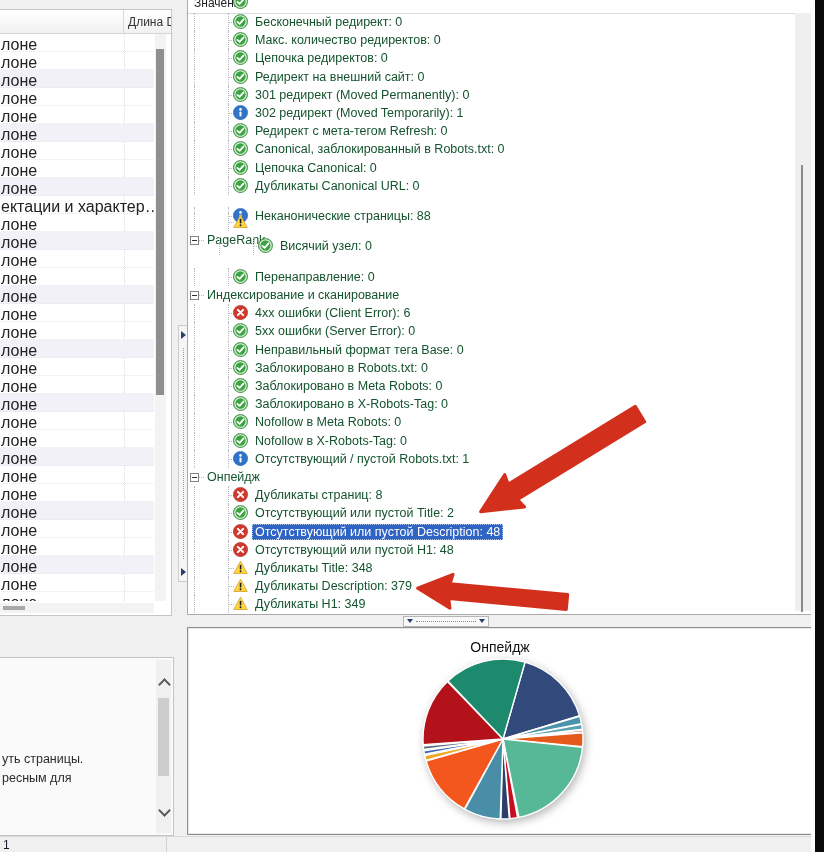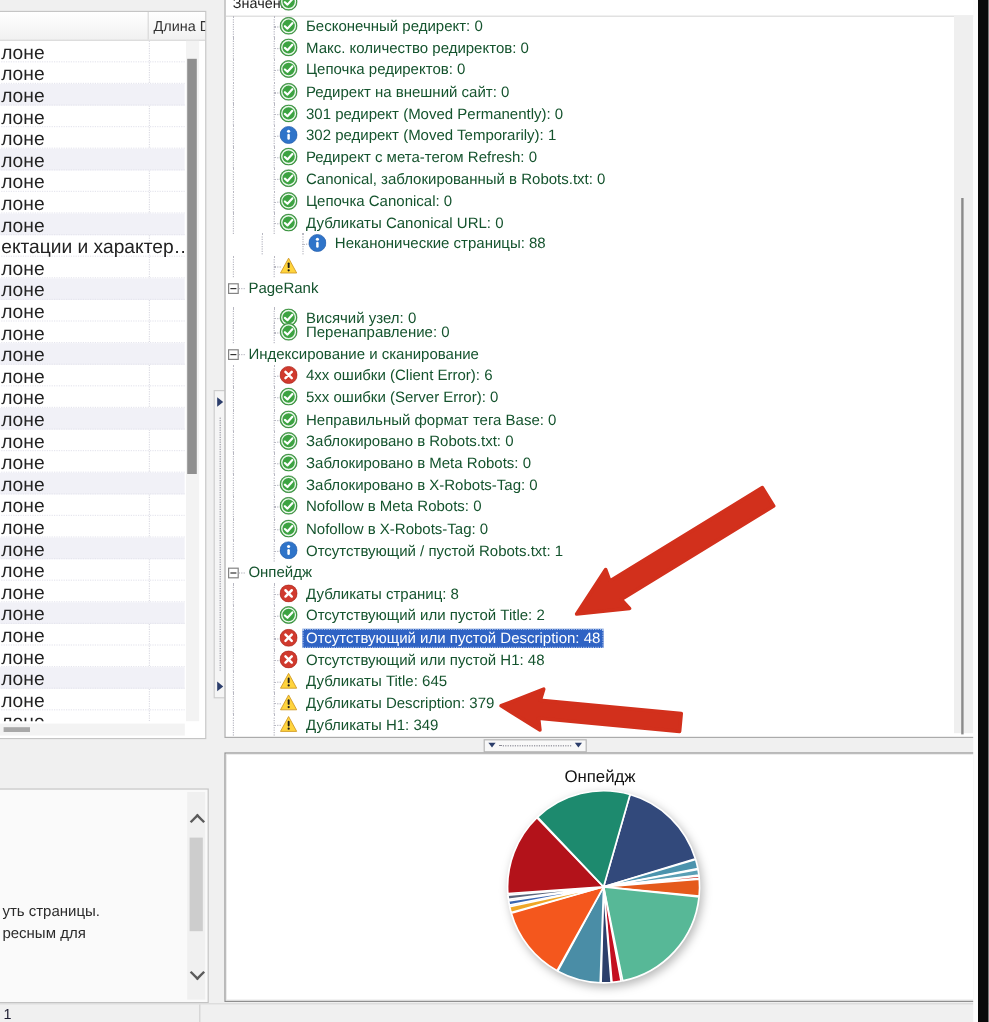--- a/index.html
+++ b/index.html
@@ -308,21 +308,21 @@
           <div class="v1"></div>
           <div class="v2"></div>
           <div class="hstub"></div>
           <div class="icon"><svg width="15" height="15" viewBox="0 0 16 16">
               <circle cx="8" cy="8" r="7.6" fill="#3da342" stroke="#2e7d32" stroke-width="0.6"></circle>
               <circle cx="8" cy="8" r="6.1" fill="none" stroke="#fff" stroke-width="1.2" opacity="0.9"></circle>
               <path d="M4.7 8.4 L7 10.5 L11.3 5.7" fill="none" stroke="#fff" stroke-width="1.9" stroke-linecap="round" stroke-linejoin="round"></path>
             </svg></div>
           <div class="lbl">Дубликаты Canonical URL: 0</div>
         </div>
-        <div class="tree-row" style="top: 194px; margin-left: 24px;">
+        <div class="tree-row" style="top: 207px;">
           <div class="v1"></div>
           <div class="v2"></div>
           <div class="hstub"></div>
           <div class="icon"><svg width="15" height="15" viewBox="0 0 16 16">
               <circle cx="8" cy="8" r="7.6" fill="#2f74c9" stroke="#1f5aa8" stroke-width="0.6"></circle>
               <circle cx="8" cy="4.7" r="1.4" fill="#fff"></circle>
               <rect x="6.9" y="6.9" width="2.2" height="5.4" rx="1.1" fill="#fff"></rect>
             </svg></div>
           <div class="lbl">Неканонические страницы: 88</div>
         </div>
@@ -336,21 +336,21 @@
               <circle cx="8.05" cy="12" r="1" fill="#1a1a1a"></circle>
             </svg></div>
         </div>
         <div class="tree-row section" style="top: 231.4px;">
           <div class="expander">
             <i></i>
           </div>
           <div class="hstub" style="left: 11px; width: 5px;"></div>
           <div class="lbl">PageRank</div>
         </div>
-        <div class="tree-row" style="top: 256px;">
+        <div class="tree-row" style="top: 237px; margin-left: 25px;">
           <div class="v1"></div>
           <div class="v2"></div>
           <div class="hstub"></div>
           <div class="icon"><svg width="15" height="15" viewBox="0 0 16 16">
               <circle cx="8" cy="8" r="7.6" fill="#3da342" stroke="#2e7d32" stroke-width="0.6"></circle>
               <circle cx="8" cy="8" r="6.1" fill="none" stroke="#fff" stroke-width="1.2" opacity="0.9"></circle>
               <path d="M4.7 8.4 L7 10.5 L11.3 5.7" fill="none" stroke="#fff" stroke-width="1.9" stroke-linecap="round" stroke-linejoin="round"></path>
             </svg></div>
           <div class="lbl">Висячий узел: 0</div>
         </div>
@@ -520,21 +520,21 @@
         </div>
         <div class="tree-row" style="top: 559px;">
           <div class="v1"></div>
           <div class="v2"></div>
           <div class="hstub"></div>
           <div class="icon"><svg width="15" height="15" viewBox="0 0 16 16">
               <path d="M8 1.2 L15.2 14.4 L0.8 14.4 Z" fill="#ffd43d" stroke="#d19b26" stroke-width="0.8" stroke-linejoin="round"></path>
               <rect x="7.2" y="5" width="1.7" height="5" rx="0.8" fill="#1a1a1a"></rect>
               <circle cx="8.05" cy="12" r="1" fill="#1a1a1a"></circle>
             </svg></div>
-          <div class="lbl">Дубликаты Title: 645</div>
+          <div class="lbl">Дубликаты Title: 348</div>
         </div>
         <div class="tree-row" style="top: 577.2px;">
           <div class="v1"></div>
           <div class="v2"></div>
           <div class="hstub"></div>
           <div class="icon"><svg width="15" height="15" viewBox="0 0 16 16">
               <path d="M8 1.2 L15.2 14.4 L0.8 14.4 Z" fill="#ffd43d" stroke="#d19b26" stroke-width="0.8" stroke-linejoin="round"></path>
               <rect x="7.2" y="5" width="1.7" height="5" rx="0.8" fill="#1a1a1a"></rect>
               <circle cx="8.05" cy="12" r="1" fill="#1a1a1a"></circle>
             </svg></div>

